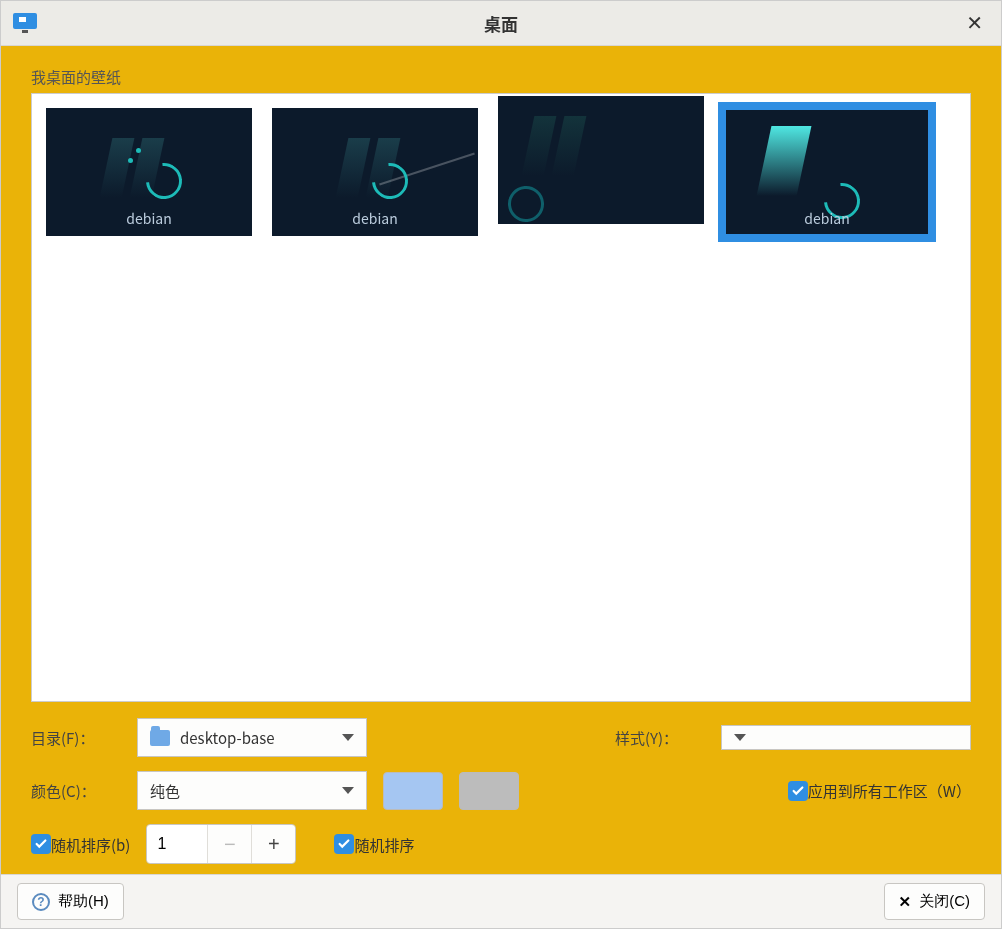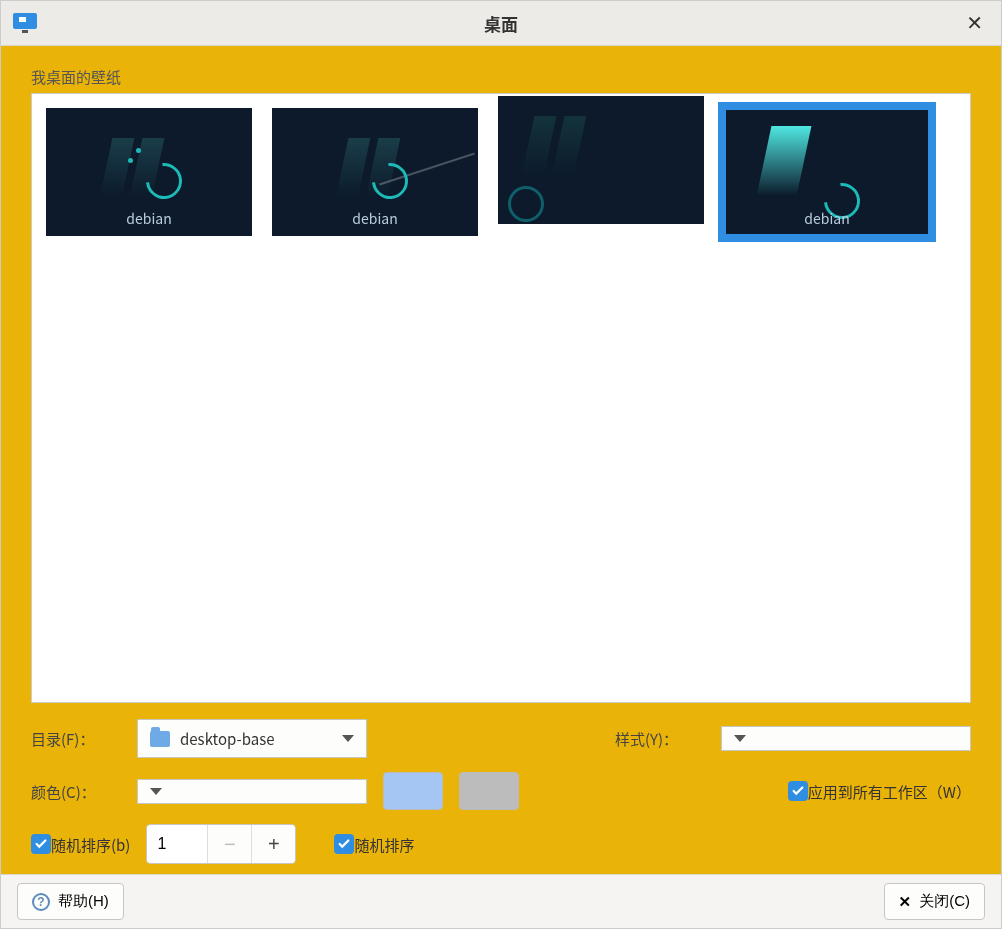--- a/index.html
+++ b/index.html
@@ -252,20 +252,21 @@
         </div>
         <span class="field-label-r">样式(Y)：</span>
         <div class="combo" style="min-width:250px;">
           <span class="caret"></span>
         </div>
       </div>
 
       <div class="row">
         <span class="field-label">颜色(C)：</span>
         <div class="combo">
+          <span class="txt">纯色</span>
           <span class="caret"></span>
         </div>
         <div class="swatch" style="background:#a5c6f2"></div>
         <div class="swatch" style="background:#bcbcbc"></div>
         <div style="margin-left:auto;" class="check">
           <span class="chkbox">
             <svg viewBox="0 0 16 16">
                 <path d="M3 8 l3 3 l7 -7" stroke="#fff" stroke-width="2.5" fill="none" stroke-linecap="round"></path>
               </svg>
           </span>

